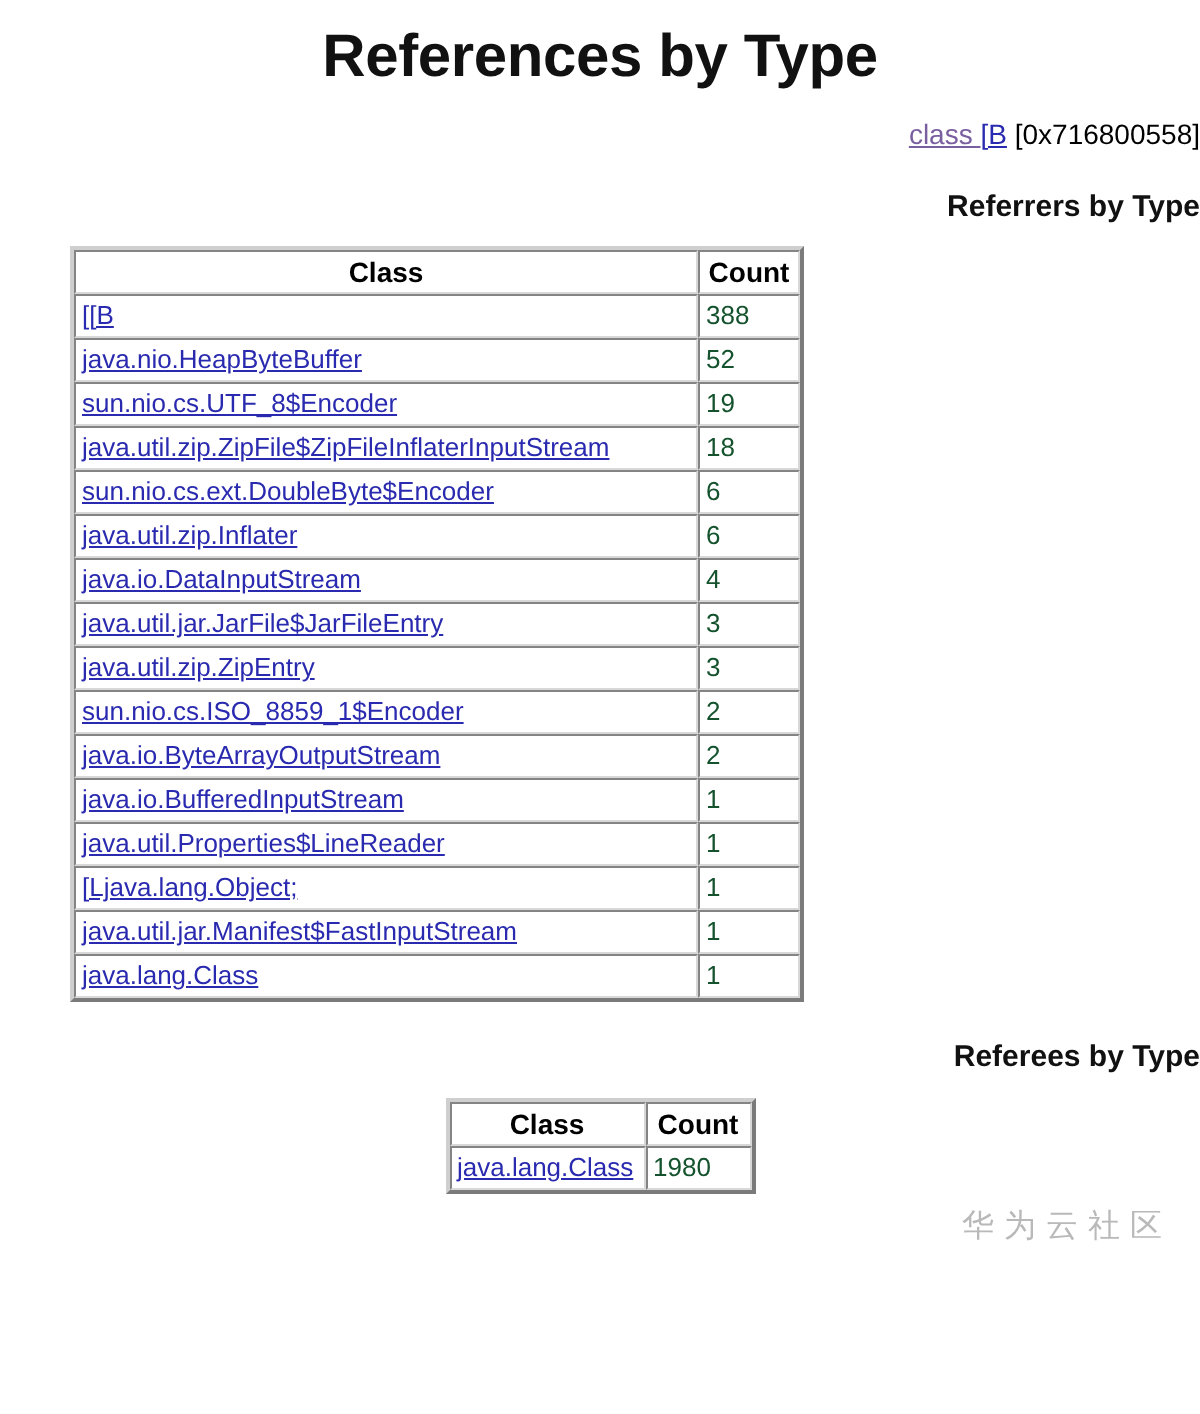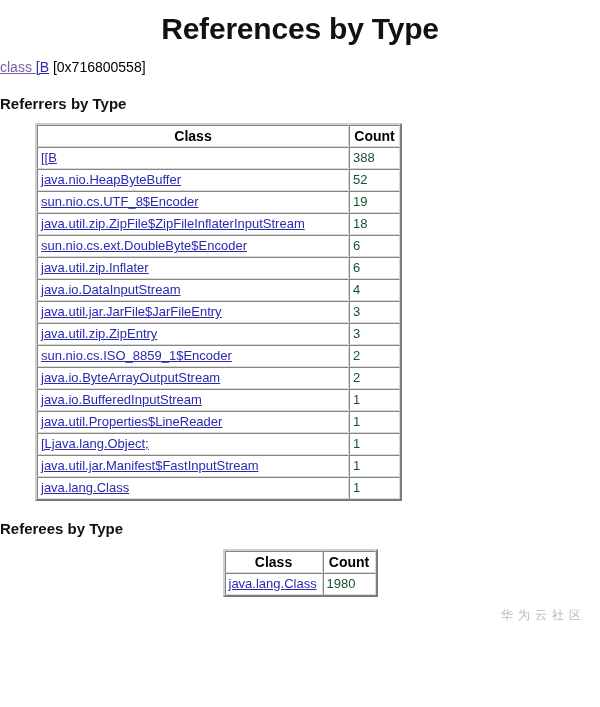--- a/index.html
+++ b/index.html
@@ -28,39 +28,39 @@
     font-size: 30px;
     font-weight: bold;
     letter-spacing: -0.2px;
     margin: 0;
     padding-top: 10px;
     line-height: 38px;
     color: #111111;
   }
 
   .subtitle-line {
-    text-align: left;
+    text-align: right;
     font-size: 14px;
     margin: 0;
     padding-top: 10px;
     line-height: 18px;
     color: #000000;
   }
 
   .subtitle-line a.visited-link {
     color: #7a5fa0;
     text-decoration: underline;
   }
   .subtitle-line a.class-link {
     color: #2a2ab0;
     text-decoration: underline;
   }
 
   .section-heading {
-    text-align: left;
+    text-align: right;
     font-size: 15px;
     font-weight: bold;
     margin: 0;
     padding-top: 18px;
     line-height: 20px;
     color: #111111;
   }
 
   .table-wrap {
     display: flex;
@@ -128,21 +128,21 @@
     margin-top: 10px;
     width: 151px;
   }
   #referees-table col.c-class { width: 98px; }
   #referees-table col.c-count { width: 53px; }
 
   .watermark {
     position: absolute;
     right: 14px;
     bottom: 25px;
-    font-size: 12px;
+    font-size: 16px;
     letter-spacing: 5px;
     color: #b9b9b9;
     font-family: "DejaVu Sans", sans-serif;
     user-select: none;
   }
 </style>
 </head>
 <body>
 
 <div class="page">

